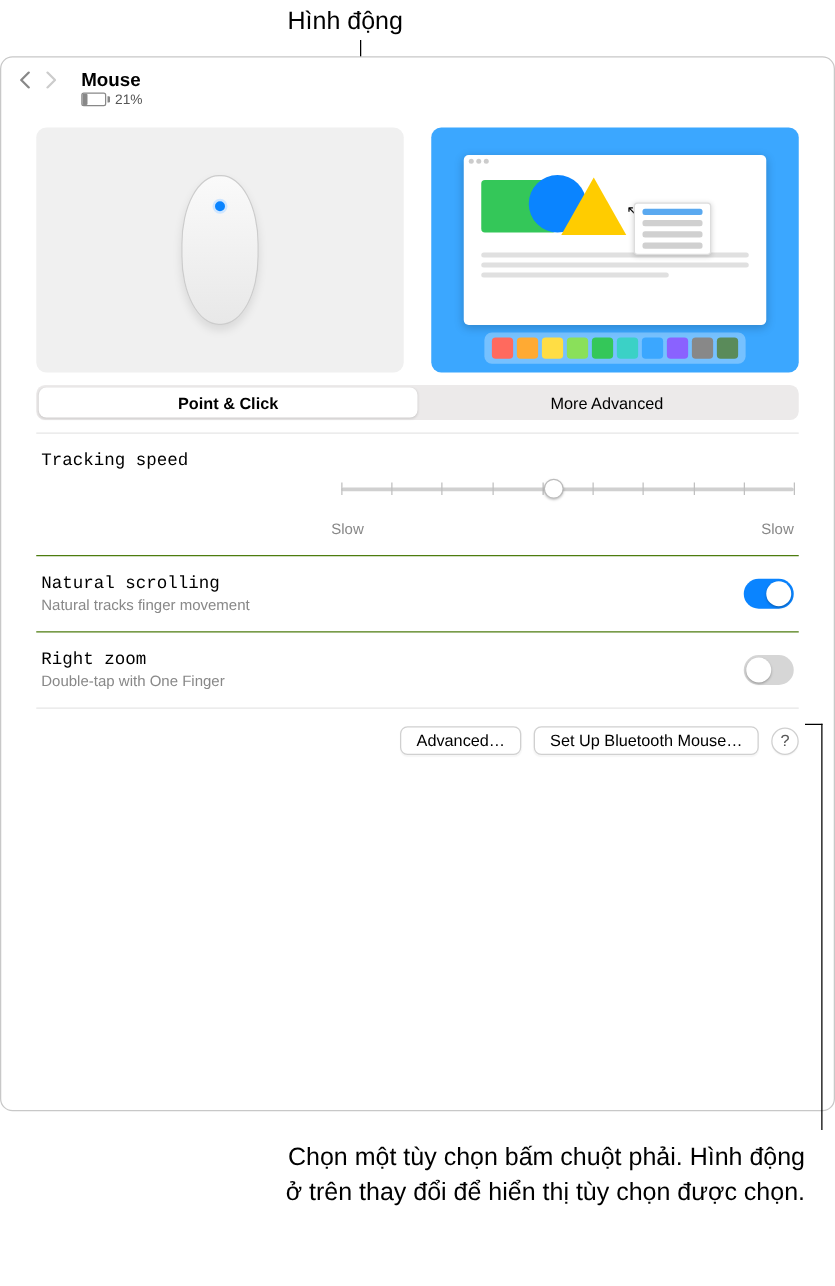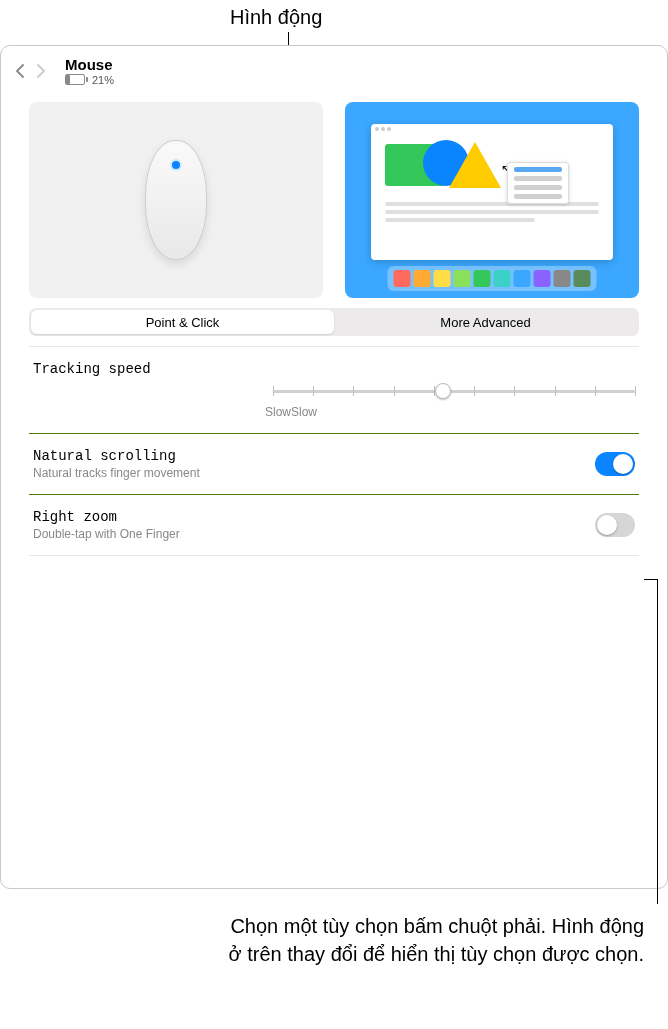--- a/index.html
+++ b/index.html
@@ -32,21 +32,21 @@
   left: 0;
   width: 668px;
   height: 844px;
   border: 1px solid #c8c8c8;
   border-radius: 10px;
   background: #fff;
   overflow: hidden;
 }
 .header {
   display: flex;
-  align-items: center;
+  align-items: flex-start;
   padding: 10px 14px 4px;
   gap: 10px;
 }
 .nav-arrows { display: flex; gap: 10px; align-items: center; }
 .chevron { width: 10px; height: 16px; display: flex; align-items: center; justify-content: center; }
 .chevron svg { display: block; }
 .title-block { margin-left: 10px; }
 .title { font-weight: 600; font-size: 15px; }
 .battery-row { display: flex; align-items: center; gap: 3px; margin-top: 1px; }
 .battery-icon { width: 24px; height: 12px; position: relative; }
@@ -119,42 +119,42 @@
   display: flex;
   align-items: center;
   justify-content: center;
   font-size: 13px;
   border-radius: 6px;
   cursor: pointer;
 }
 .seg-btn.active {
   background: #fff;
   box-shadow: 0 1px 2px rgba(0,0,0,0.12);
-  font-weight: 400;
+  font-weight: 700;
 }
 .settings {
   margin: 10px 28px 0;
 }
 .row {
   padding: 14px 4px;
   border-top: 1px solid #4d7c0f;
 }
 .row:first-child { border-top: 1px solid #e6e6e6; }
 .row:last-child { border-bottom: 1px solid #e6e6e6; }
 .row-head { display:flex; align-items:center; justify-content:space-between; }
 .row-title { font-size: 14px; font-family: Liberation Mono, monospace; }
 .row-sub { font-size: 12px; color: #888; margin-top:2px; }
 .slider-wrap { margin-top: 6px; }
 .slider-track {
   position: relative; height: 16px;
 }
 .slider-line { position:absolute; left:0; right:0; top:7px; height:3px; background:#d0d0d0; border-radius:2px; }
 .slider-tick { position:absolute; top:3px; width:1px; height:10px; background:#c0c0c0; }
 .slider-thumb { position:absolute; top:0; width:16px; height:16px; background:#fff; border:0.5px solid #bbb; border-radius:50%; box-shadow:0 1px 2px rgba(0,0,0,0.25); transform:translateX(-50%); }
-.slider-labels { display:flex; font-size:12px; color:#888; margin-top:6px; padding: 0 0px; }
+.slider-labels { display:flex; justify-content:space-between; font-size:12px; color:#888; margin-top:17px; padding: 0 0px; }
 .slider-labels span:first-child { margin-left: 232px; }
 .toggle {
   width: 40px; height: 24px; border-radius: 12px; position: relative; cursor:pointer;
 }
 .toggle.on { background:#0a84ff; }
 .toggle.off { background:#d6d6d6; }
 .toggle-knob { position:absolute; top:2px; width:20px; height:20px; background:#fff; border-radius:50%; box-shadow:0 1px 2px rgba(0,0,0,0.3); }
 .toggle.on .toggle-knob { right:2px; }
 .toggle.off .toggle-knob { left:2px; }
 .select-wrap { display:flex; align-items:center; gap:4px; font-size:14px; cursor:pointer; }
@@ -318,17 +318,22 @@
           <div class="row-sub">Double-tap with One Finger</div>
         </div>
         <div class="toggle off">
             <div class="toggle-knob"></div>
           </div>
       </div>
     </div>
 
   </div>
 
+  <div class="footer-btns">
+    <button class="mac-btn">Advanced…</button>
+    <button class="mac-btn">Set Up Bluetooth Mouse…</button>
+    <div class="help-btn">?</div>
+  </div>
 </div>
 
 <div class="callout-line-right"></div>
 <div class="callout-line-right-v"></div>
 <div class="callout-bottom">Chọn một tùy chọn bấm chuột phải. Hình động ở trên thay đổi để hiển thị tùy chọn được chọn.</div>
 
 </body></html>

